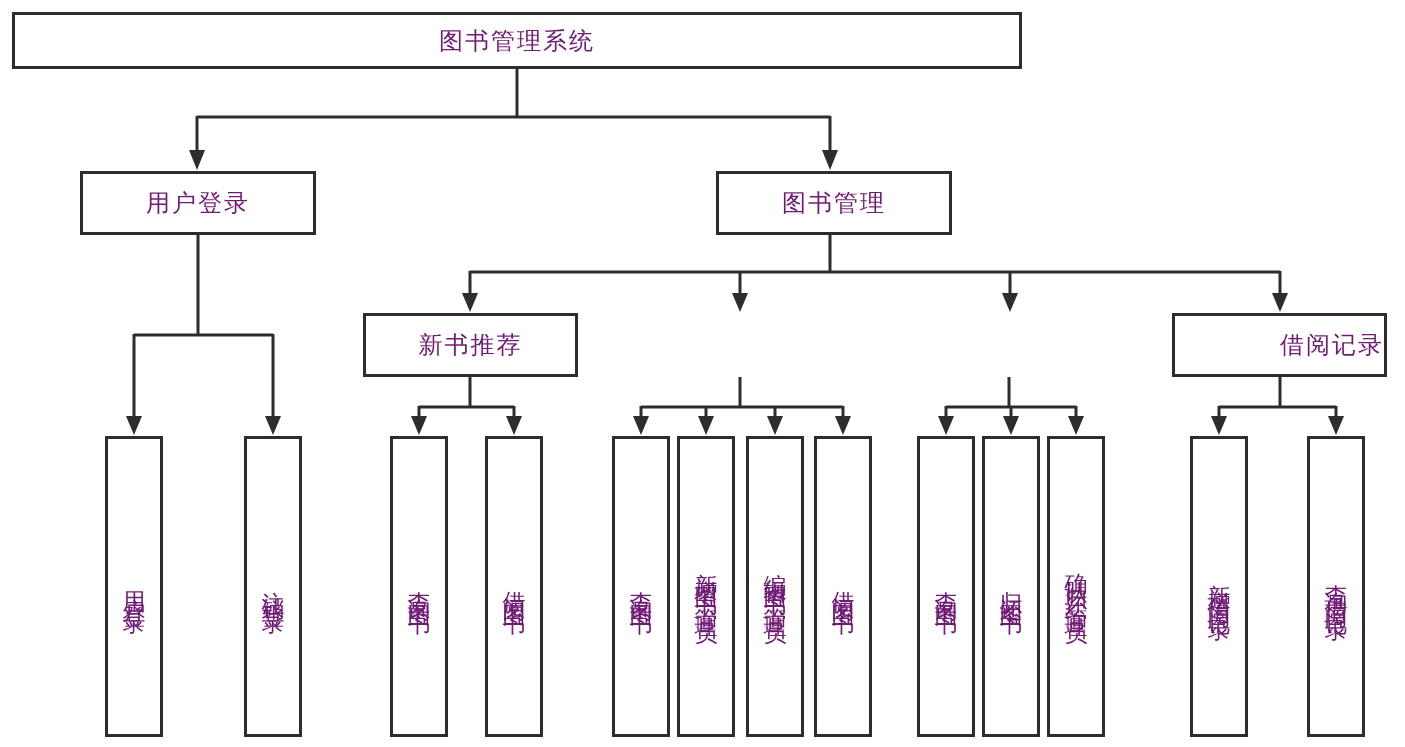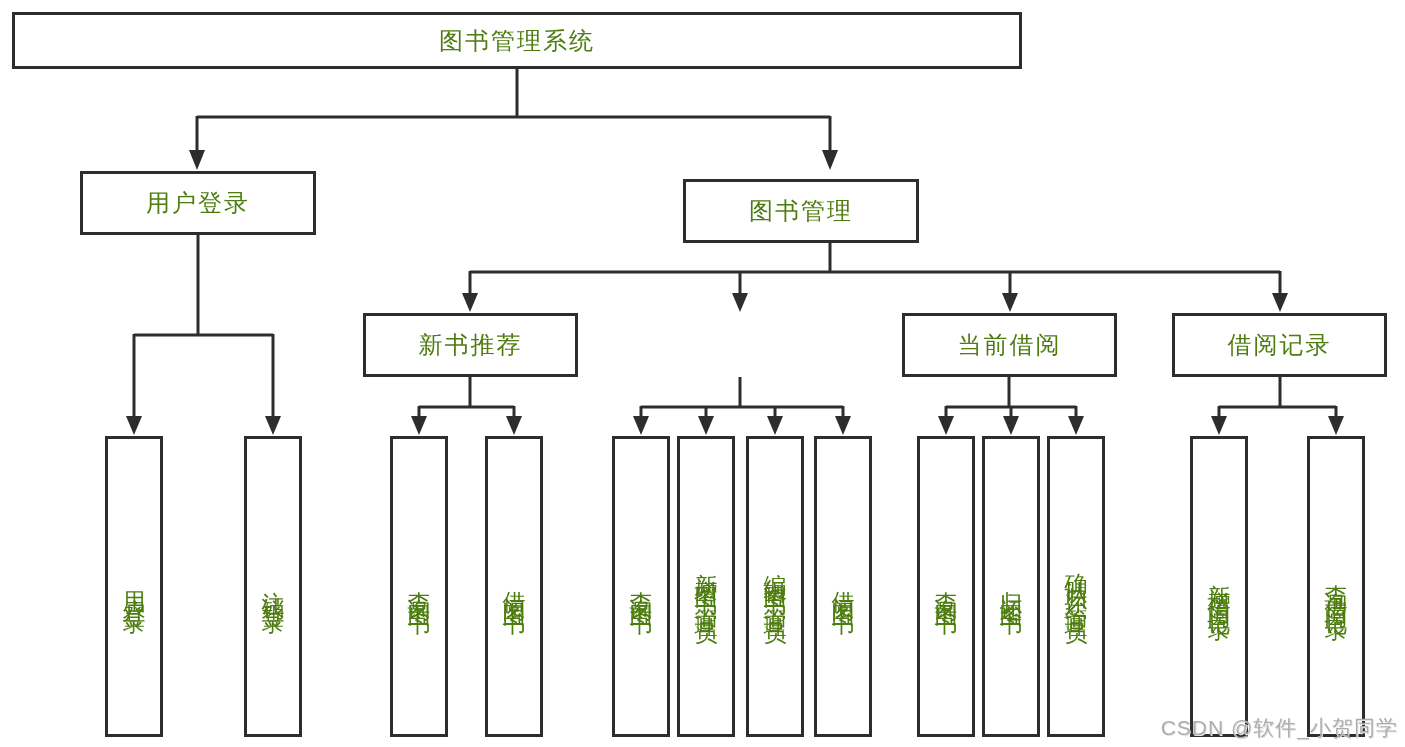--- a/index.html
+++ b/index.html
@@ -18,21 +18,21 @@
     position: absolute;
     left: 0; top: 0;
     width: 1405px; height: 747px;
     z-index: 1;
   }
 
   .node {
     position: absolute;
     background: #ffffff;
     border: 3px solid #2d2d2d;
-    color: #4d7c0f;
+    color: #701a75;
     display: flex;
     align-items: center;
     justify-content: center;
     z-index: 2;
   }
 
   .node-root  { left: 12px;  top: 12px;  width: 1010px; height: 57px; font-size: 24px; letter-spacing: 2px; }
   .node-l2    { top: 171px; width: 236px; height: 64px; font-size: 24px; letter-spacing: 2px; }
   .node-l3    { top: 313px; width: 215px; height: 64px; font-size: 24px; letter-spacing: 2px; }
   .node-leaf  { top: 436px; width: 58px;  height: 301px; font-size: 23px; }
@@ -129,31 +129,28 @@
     </g>
   </svg>
 
   <div class="node node-root">
     <span>图书管理系统</span>
   </div>
 
   <div class="node node-l2" style="left:80px;">
     <span>用户登录</span>
   </div>
-  <div class="node node-l2" style="left:683px;margin-top:8px;">
+  <div class="node node-l2" style="left:716px;">
     <span>图书管理</span>
   </div>
 
   <div class="node node-l3" style="left:363px;text-align:right;">
     <span>新书推荐</span>
   </div>
-  <div class="node node-l3" style="left:902px;">
-    <span>当前借阅</span>
-  </div>
-  <div class="node node-l3" style="left:1172px;">
+  <div class="node node-l3" style="left:1172px;justify-content:flex-end;">
     <span>借阅记录</span>
   </div>
 
   <div class="node node-leaf" style="left:105px;">
     <span class="vtext">用户登录</span>
   </div>
   <div class="node node-leaf" style="left:244px;">
     <span class="vtext">注销登录</span>
   </div>
 
@@ -187,15 +184,14 @@
     <span class="vtext">确认归还（管理员）</span>
   </div>
 
   <div class="node node-leaf" style="left:1190px;">
     <span class="vtext">新增借阅记录</span>
   </div>
   <div class="node node-leaf" style="left:1307px;">
     <span class="vtext">查询借阅记录</span>
   </div>
 
-  <div class="watermark">CSDN @软件_小贺同学</div>
 
 </div>
 
 </body></html>

